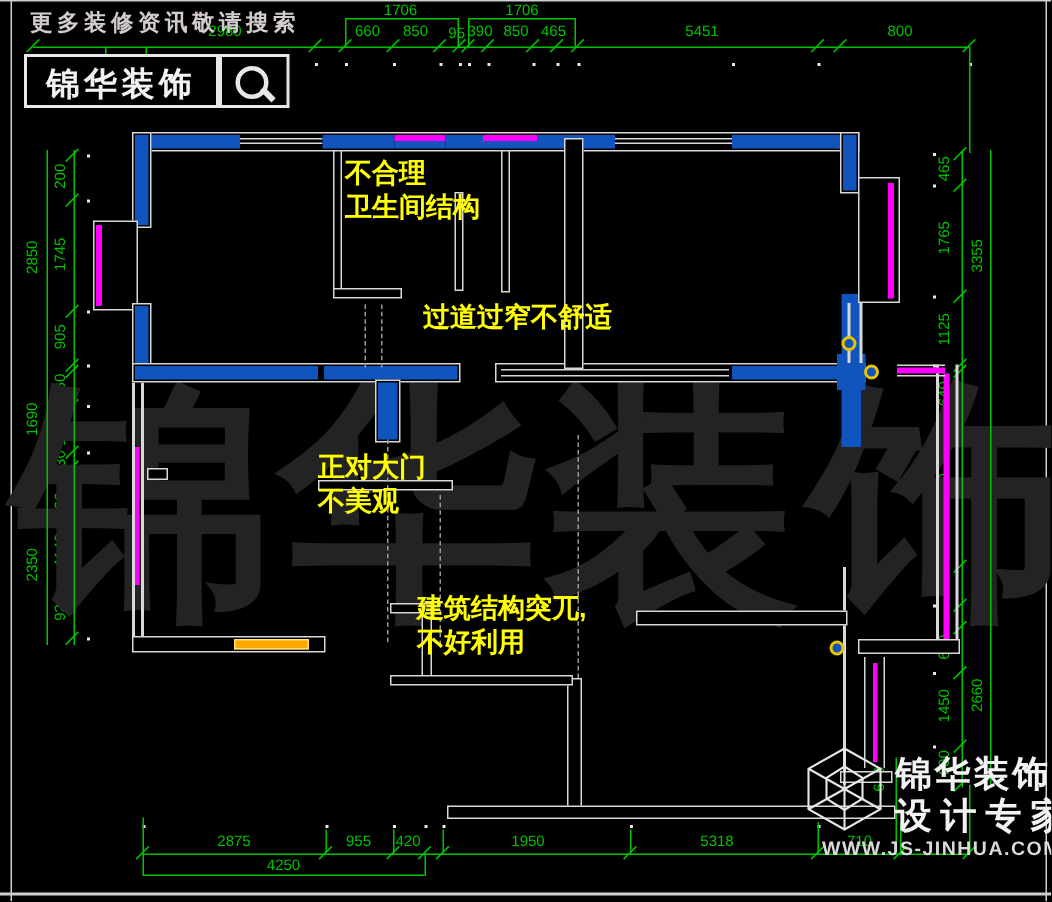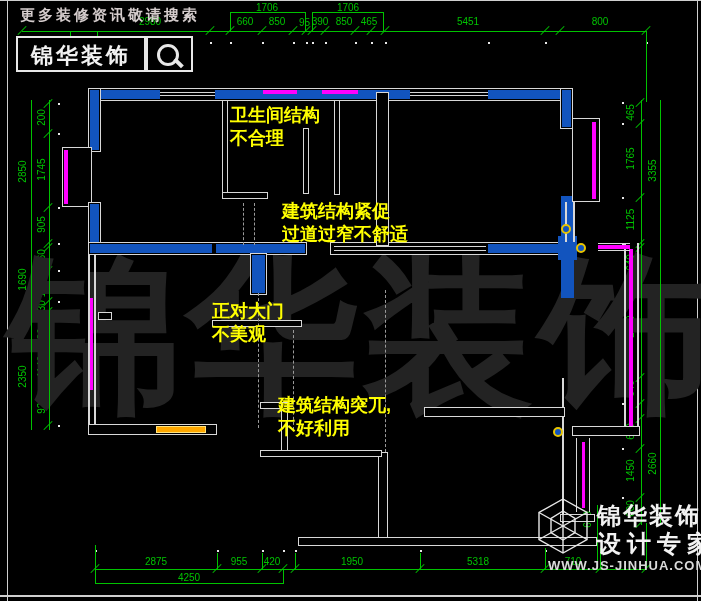--- a/index.html
+++ b/index.html
@@ -312,25 +312,24 @@
   <div class="dash z3" style="left:293px;top:330px;height:100px;"></div>
   <div class="dash z3" style="left:385px;top:290px;height:162px;"></div>
   <div class="dash z3" style="left:243px;top:203px;height:42px;"></div>
   <div class="dash z3" style="left:254px;top:203px;height:42px;"></div>
 
   <div class="sym z3" style="left:561px;top:224px;"></div>
   <div class="sym z3" style="left:576px;top:243px;"></div>
   <div class="sym z3" style="left:553px;top:427px;"></div>
 
   <div class="note" style="left:230px;top:104px;">
+    <div>不合理</div>
     <div>卫生间结构</div>
-    <div>不合理</div>
   </div>
   <div class="note" style="left:282px;top:200px;">
-    <div>建筑结构紧促</div>
     <div>过道过窄不舒适</div>
   </div>
   <div class="note" style="left:212px;top:300px;">
     <div>正对大门</div>
     <div>不美观</div>
   </div>
   <div class="note" style="left:278px;top:394px;">
     <div>建筑结构突兀,</div>
     <div>不好利用</div>
   </div>

